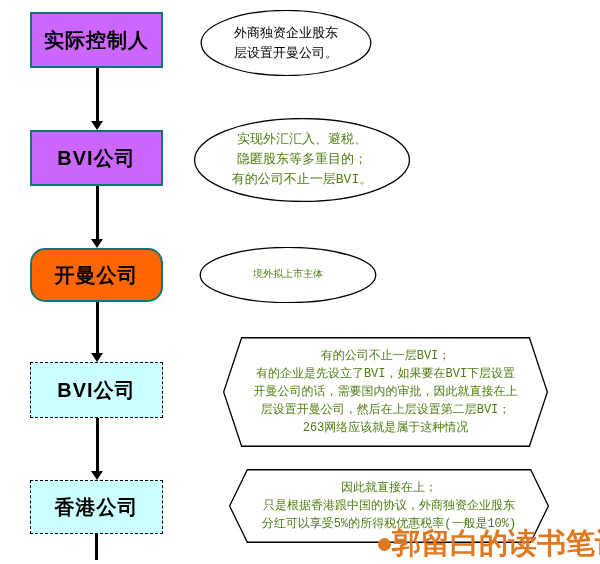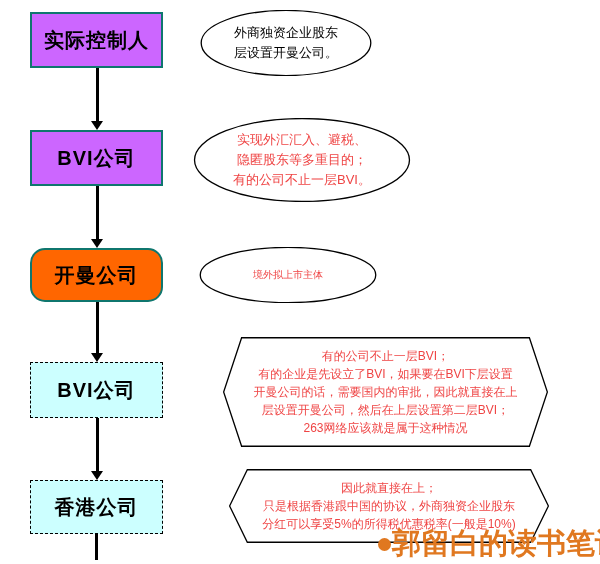--- a/index.html
+++ b/index.html
@@ -23,21 +23,21 @@
                border-top:9px solid #000;}
   .tail{position:absolute;left:95px;top:534px;width:3px;height:26px;background:#000;}
 
   
   .ann{position:absolute;}
   .ann svg{position:absolute;left:0;top:0;width:100%;height:100%;}
   .ann .txt{position:absolute;left:0;top:0;right:0;bottom:0;
             display:flex;flex-direction:column;align-items:center;justify-content:center;
             text-align:center;}
   .txt-black{color:#000000;}
-  .txt-red{color:#ef4444;}
+  .txt-red{color:#4d7c0f;font-family:Liberation Mono, monospace;}
   .f13{font-size:13px;line-height:20px;}
   .f14{font-size:10px;line-height:20px;}
   .f12{font-size:12px;line-height:18px;}
 
   
   .watermark{position:absolute;left:378px;top:524px;white-space:nowrap;
              display:flex;align-items:center;gap:1px;
              color:#e07820;font-weight:bold;font-size:29px;
              font-family:"DejaVu Sans",sans-serif;}
   .watermark .dot{width:13px;height:13px;border-radius:50%;background:#e07820;flex:0 0 auto;}

